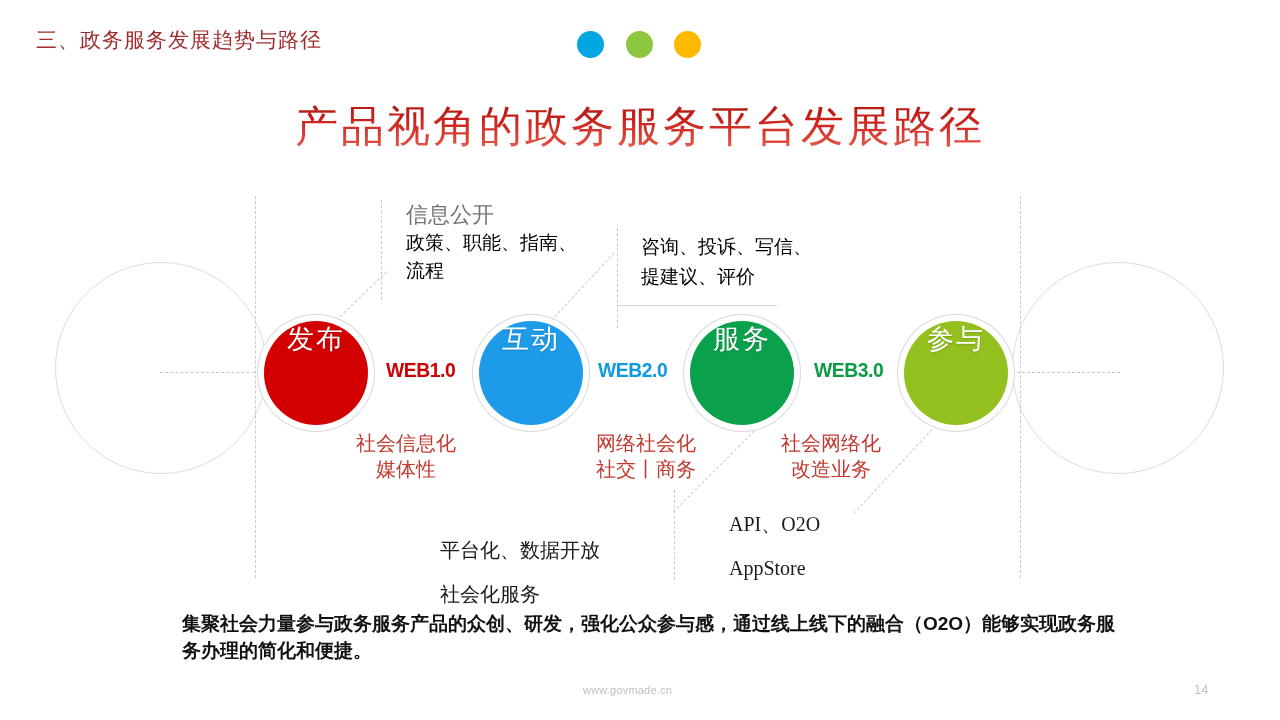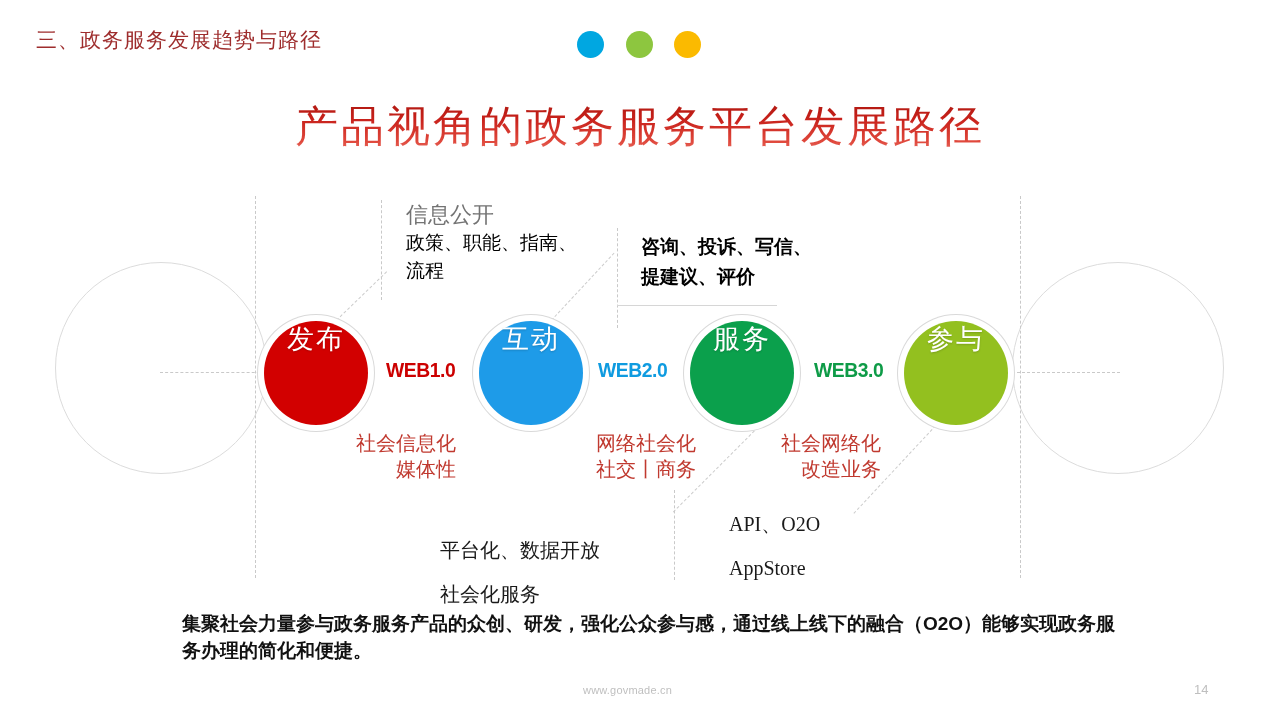--- a/index.html
+++ b/index.html
@@ -94,29 +94,29 @@
   .desc-head {
     font-size:22px; line-height:30px; color:#737373;
   }
   .desc-body { font-size:19px; line-height:30px; color:#000000; }
   .desc-serif {
     font-family:"Liberation Serif", serif;
     font-size:20px; line-height:44px; color:#1A1A1A;
   }
 
   .block-open   { left:406px; top:200px; }
-  .block-consult{ left:641px; top:232px;font-weight:bold; }
+  .block-consult{ left:641px; top:232px; }
   .block-open   .desc-body { margin-top:-2px; }
   .block-platform { left:440px; top:528px; }
   .block-platform div { line-height:44px; font-size:20px; }
   .block-api { left:729px; top:502px; }
 
   
   .cap {
-    position:absolute; text-align:right;
+    position:absolute; text-align:center;
     font-family:"Liberation Serif", serif;
     font-size:20px; line-height:26px; color:#C0392F;
     white-space:nowrap;
   }
   .cap1 { left:356px; top:430px; }
   .cap2 { left:596px; top:430px; }
   .cap3 { left:781px; top:430px; }
 
   
   .summary {

